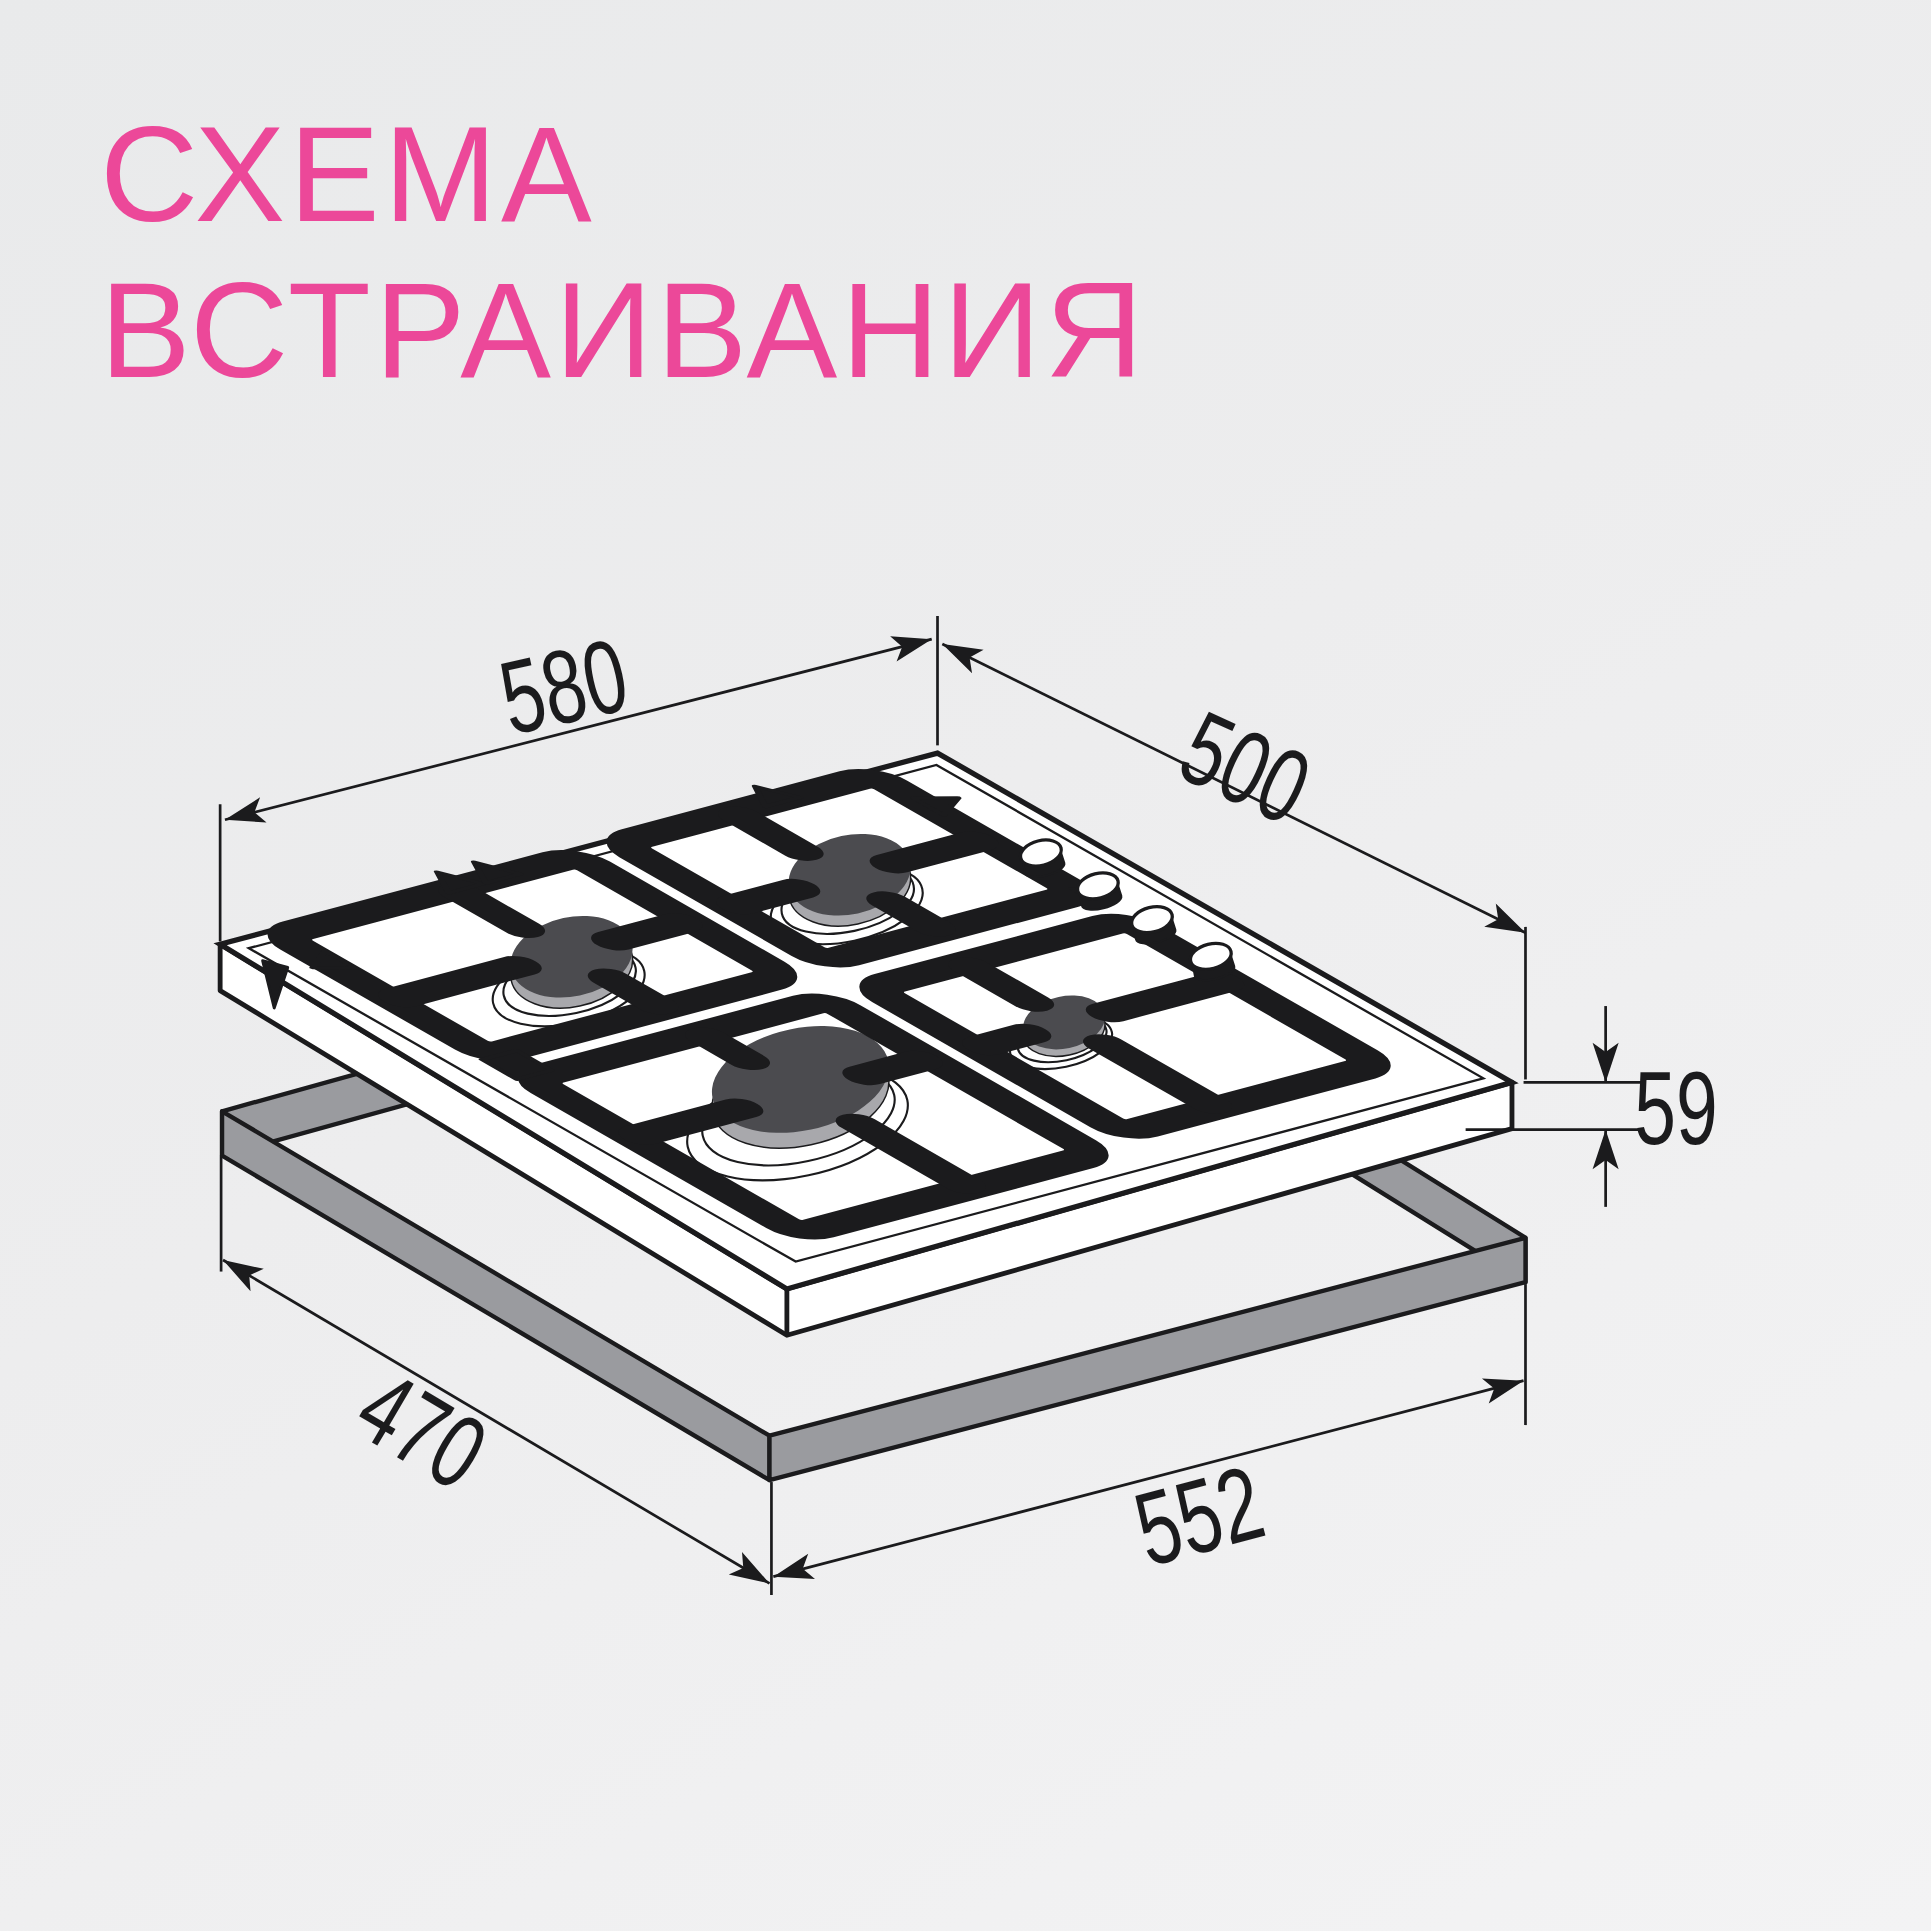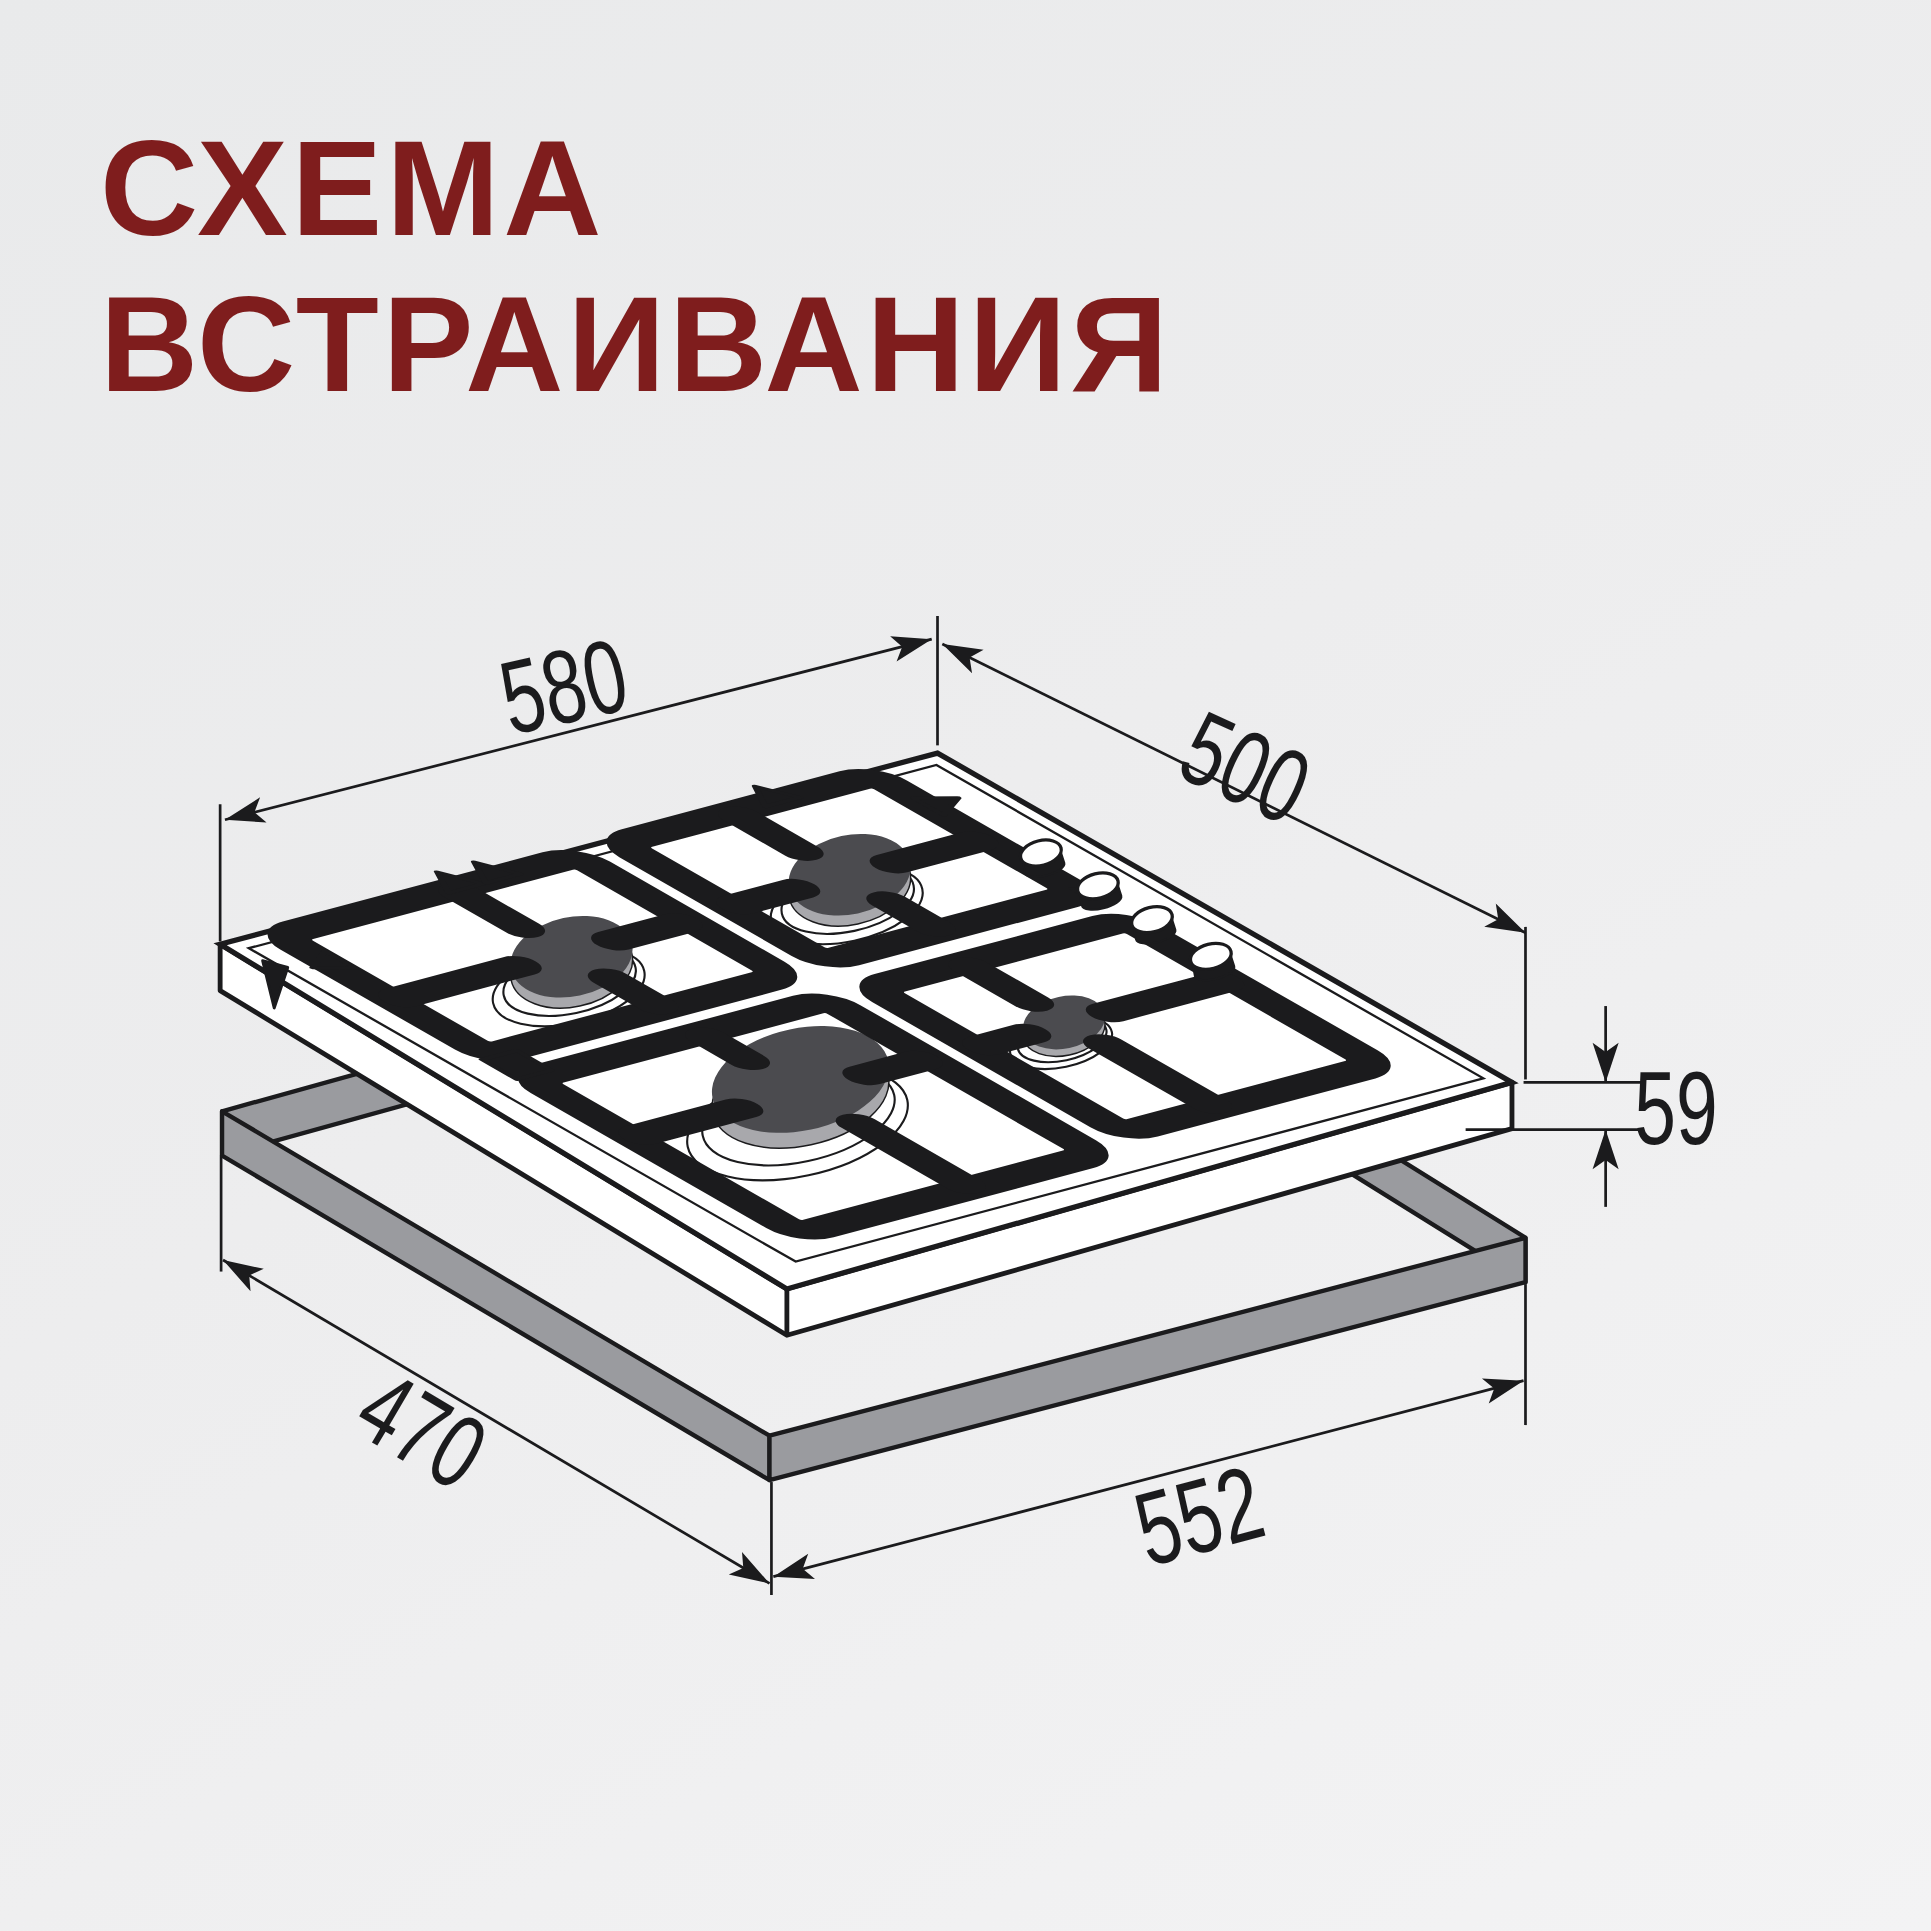--- a/index.html
+++ b/index.html
@@ -1,18 +1,18 @@
 <!DOCTYPE html>
 <html><head><meta charset="utf-8">
 <style>
   html,body{margin:0;padding:0;}
   body{width:1931px;height:1931px;background:linear-gradient(150deg,#e9eaeb 0%,#ededee 45%,#f3f3f4 100%);
        font-family:"Liberation Sans",sans-serif;overflow:hidden;}
-  .title{position:absolute;left:100px;top:110px;font-weight:bold;font-size:136px;line-height:156px;
-         letter-spacing:3.9px;color:#7f1d1d;}
+  .title{position:absolute;left:100px;top:96px;font-weight:normal;font-size:136px;line-height:156px;
+         letter-spacing:3.9px;color:#ec4899;}
 </style></head>
 <body>
 
 <div class="title">СХЕМА<br>ВСТРАИВАНИЯ</div>
 
 <svg width="1931" height="1931" viewBox="0 0 2000 2000" style="position:absolute;left:0;top:0">
 
 <polygon points="230.0,1151.0 1018.0,932.0 1018.0,978.0 230.0,1197.0" fill="#9a9b9f" stroke="#1b1b1d" stroke-width="4.5" stroke-linejoin="round"></polygon>
 
 <polygon points="1018.0,932.0 1580.0,1282.0 1580.0,1328.0 1018.0,978.0" fill="#9a9b9f" stroke="#1b1b1d" stroke-width="4.5" stroke-linejoin="round"></polygon>

